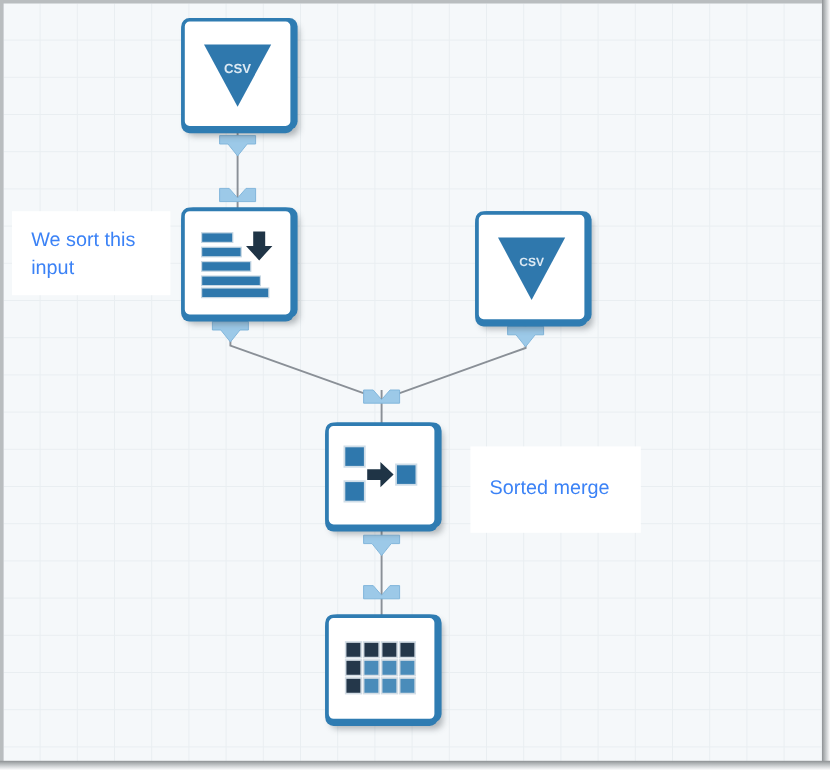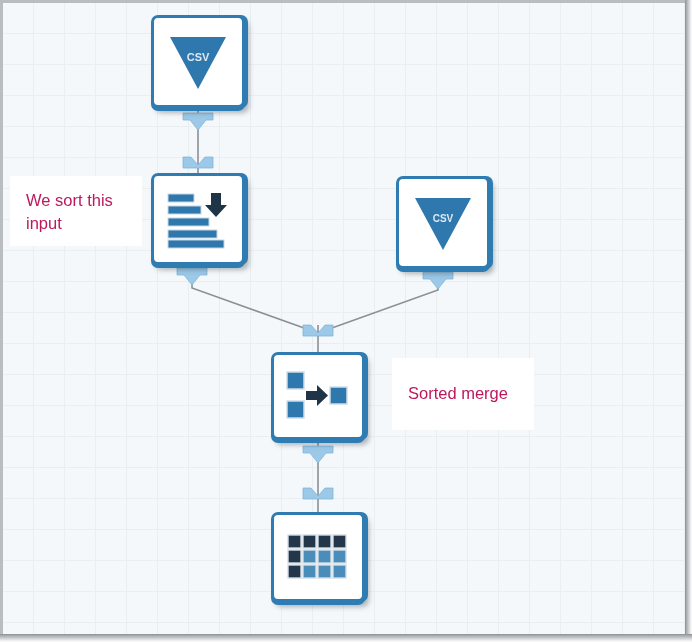--- a/index.html
+++ b/index.html
@@ -92,21 +92,21 @@
     display: flex;
     align-items: center;
     justify-content: center;
   }
 
   
   .note {
     position: absolute;
     box-sizing: border-box;
     background: #ffffff;
-    color: #be185d;
+    color: #3b82f6;
     font-family: "Liberation Sans", sans-serif;
     font-size: 16.5px;
     line-height: 1.42;
     padding: 13px 14px 13px 16px;
     white-space: pre-line;
   }
 
   svg { display: block; }
 </style>
 </head>
@@ -217,19 +217,19 @@
         <rect x="31" y="31" width="13" height="13" fill="#4a8cba" stroke="#d3dde5" stroke-width="1.4"></rect>
         <rect x="46" y="31" width="13" height="13" fill="#4a8cba" stroke="#d3dde5" stroke-width="1.4"></rect>
       </svg>
     </div>
   </div>
 
   <div class="note" style="left:10px; top:176px; width:132px; height:70px;">We sort this
 input</div>
 
 
-  <div class="note" style="left:392px; top:358px; width:142px; height:72px; display:flex; align-items:center;">Sorted merge</div>
+  <div class="note" style="left:392px; top:372px; width:142px; height:72px; display:flex; align-items:center;">Sorted merge</div>
 
   <div id="frame-border"></div>
   <div id="frame-shadow-right"></div>
   <div id="frame-shadow-bottom"></div>
 
 </div>
 
 </body></html>

